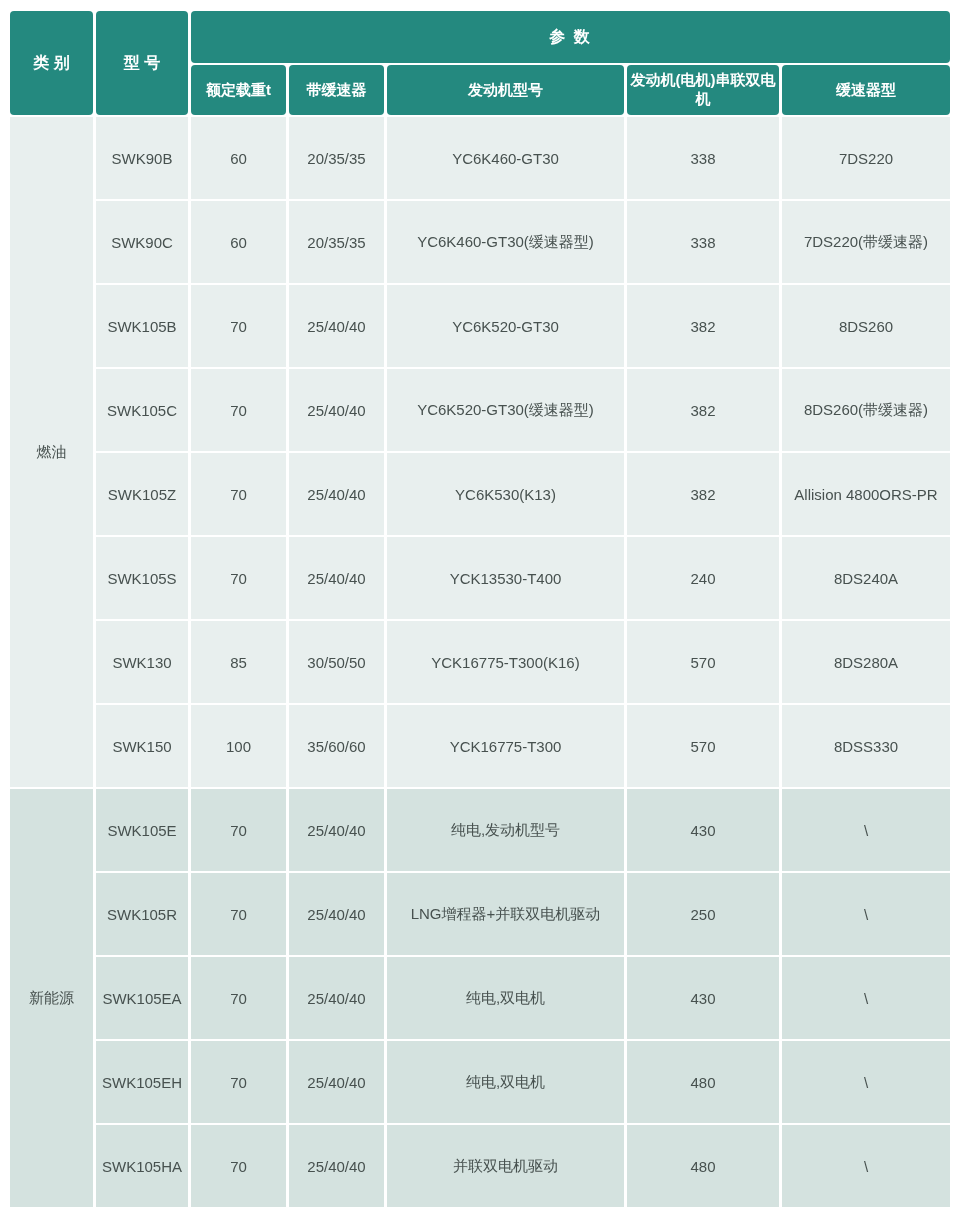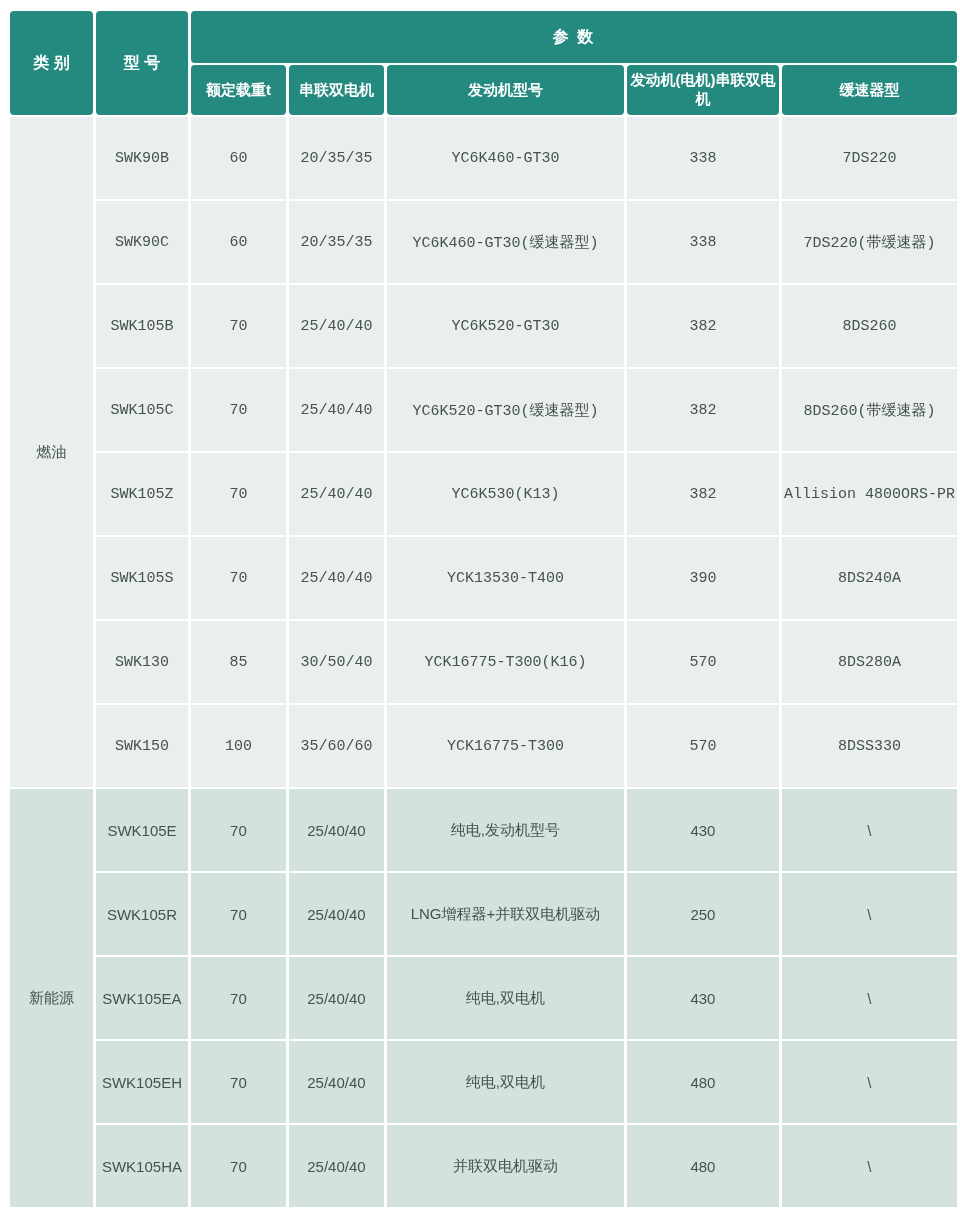--- a/index.html
+++ b/index.html
@@ -52,21 +52,21 @@
   td {
     text-align: center;
     vertical-align: middle;
     color: var(--text);
     font-size: 15px;
     height: 82px;
     padding: 0 2px;
     overflow: hidden;
     white-space: nowrap;
   }
-  tr.sec-0 td { background: var(--fuel-bg); font-family: Liberation Mono, monospace; }
+  tr.sec-0 td { background: var(--fuel-bg); }
   tr.sec-1 td { background: var(--ne-bg); }
   td.cat { font-size: 15px; text-align: center; }
 </style>
 </head>
 <body>
 
 <div class="page">
   <table class="spec">
     <colgroup>
       <col class="c-cat">
@@ -78,21 +78,21 @@
         <col class="c-gear">
     </colgroup>
     <thead>
       <tr class="h1">
         <th rowspan="2">类 别</th>
         <th rowspan="2">型 号</th>
         <th colspan="5" class="group">参 数</th>
       </tr>
       <tr class="h2">
         <th>额定载重t</th>
-        <th>串联双电机</th>
+        <th>带缓速器</th>
         <th>发动机型号</th>
         <th>发动机(电机)串联双电机</th>
         <th>缓速器型</th>
       </tr>
     </thead>
     <tbody>
         <tr class="sec-0">
           <td rowspan="8" class="cat">燃油</td>
           <td>SWK90B</td>
           <td>60</td>
@@ -131,27 +131,27 @@
           <td>25/40/40</td>
           <td>YC6K530(K13)</td>
           <td>382</td>
           <td>Allision 4800ORS-PR</td>
         </tr>
         <tr class="sec-0">
           <td>SWK105S</td>
           <td>70</td>
           <td>25/40/40</td>
           <td>YCK13530-T400</td>
-          <td>390</td>
+          <td>240</td>
           <td>8DS240A</td>
         </tr>
         <tr class="sec-0">
           <td>SWK130</td>
           <td>85</td>
-          <td>30/50/40</td>
+          <td>30/50/50</td>
           <td>YCK16775-T300(K16)</td>
           <td>570</td>
           <td>8DS280A</td>
         </tr>
         <tr class="sec-0">
           <td>SWK150</td>
           <td>100</td>
           <td>35/60/60</td>
           <td>YCK16775-T300</td>
           <td>570</td>

